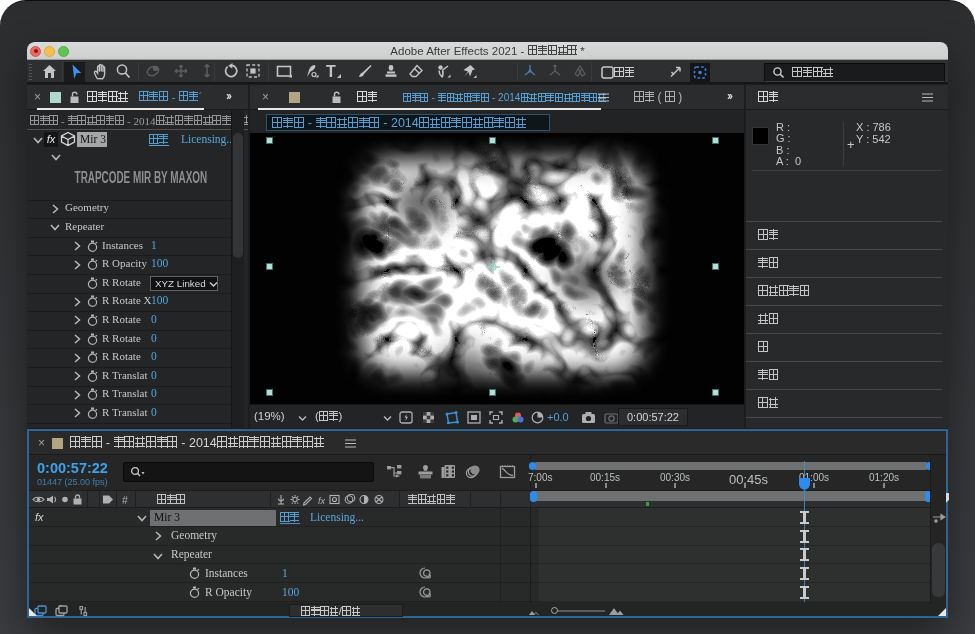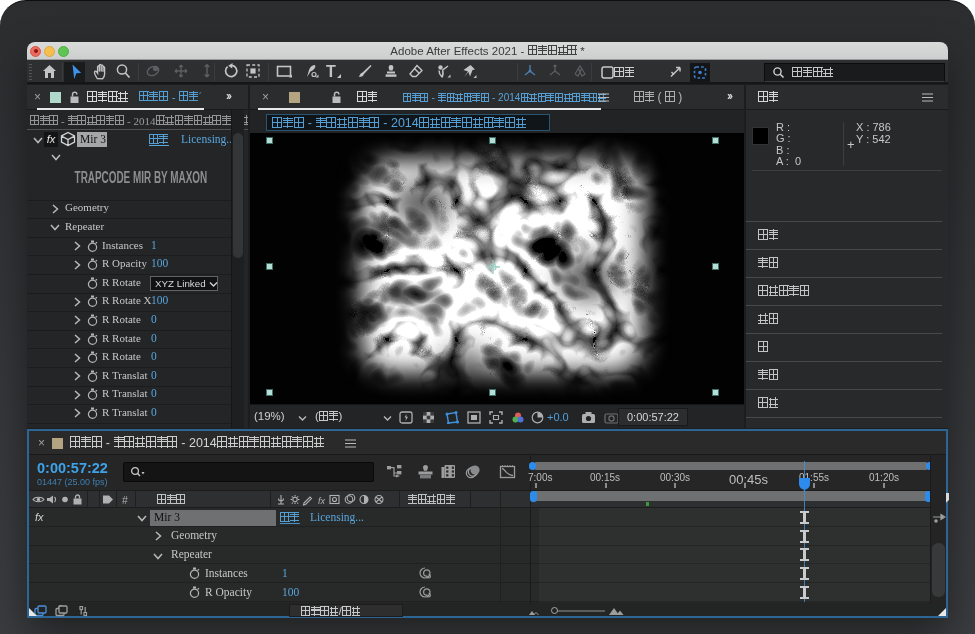--- a/index.html
+++ b/index.html
@@ -593,21 +593,21 @@
       <svg class="a" style="left:390px;top:155px" width="12" height="12" viewBox="0 0 12 12">
         <path d="M6 1 a5 5 0 1 0 5 5 a3.2 3.2 0 1 0 -3.2 3.2 a1.8 1.8 0 1 0 1.8 -1.8" stroke="#9c9d9e" stroke-width="1.2" fill="none"></path>
       </svg>
       <div class="a" style="left:506px;top:31px;width:392px;height:8px;background:#6e7071;border-radius:1px"></div>
       <div class="a" style="left:500px;top:31px;width:7px;height:8px;background:#2d8ceb;border-radius:3.5px"></div>
       <div class="a" style="left:897px;top:31px;width:7px;height:8px;background:#2d8ceb;border-radius:3.5px"></div>
       <div class="a" style="left:499px;top:41px;font-size:10px;color:#bebfc0">7:00s</div>
       <div class="a" style="left:561px;top:41px;font-size:10px;color:#bebfc0">00:15s</div>
       <div class="a" style="left:631px;top:41px;font-size:10px;color:#bebfc0">00:30s</div>
       <div class="a" style="left:700px;top:41px;font-size:13px;color:#bebfc0">00:45s</div>
-      <div class="a" style="left:770px;top:41px;font-size:10px;color:#bebfc0">01:55s</div>
+      <div class="a" style="left:770px;top:41px;font-size:10px;color:#bebfc0">01:00s</div>
       <div class="a" style="left:840px;top:41px;font-size:10px;color:#bebfc0">01:20s</div>
       <div class="a" style="left:506px;top:52px;width:1.5px;height:5px;background:#8a8b8c"></div>
       <div class="a" style="left:576px;top:52px;width:1.5px;height:5px;background:#8a8b8c"></div>
       <div class="a" style="left:645px;top:52px;width:1.5px;height:5px;background:#8a8b8c"></div>
       <div class="a" style="left:715px;top:52px;width:1.5px;height:5px;background:#8a8b8c"></div>
       <div class="a" style="left:784px;top:52px;width:1.5px;height:5px;background:#8a8b8c"></div>
       <div class="a" style="left:854px;top:52px;width:1.5px;height:5px;background:#8a8b8c"></div>
       <div class="a" style="left:504px;top:60px;width:396px;height:10px;background:#6e7071;border-radius:1px"></div>
       <div class="a" style="left:501px;top:59.5px;width:7px;height:11px;background:#2d8ceb;border-radius:3px"></div>
       <div class="a" style="left:896px;top:59.5px;width:7px;height:11px;background:#2d8ceb;border-radius:3px"></div>

